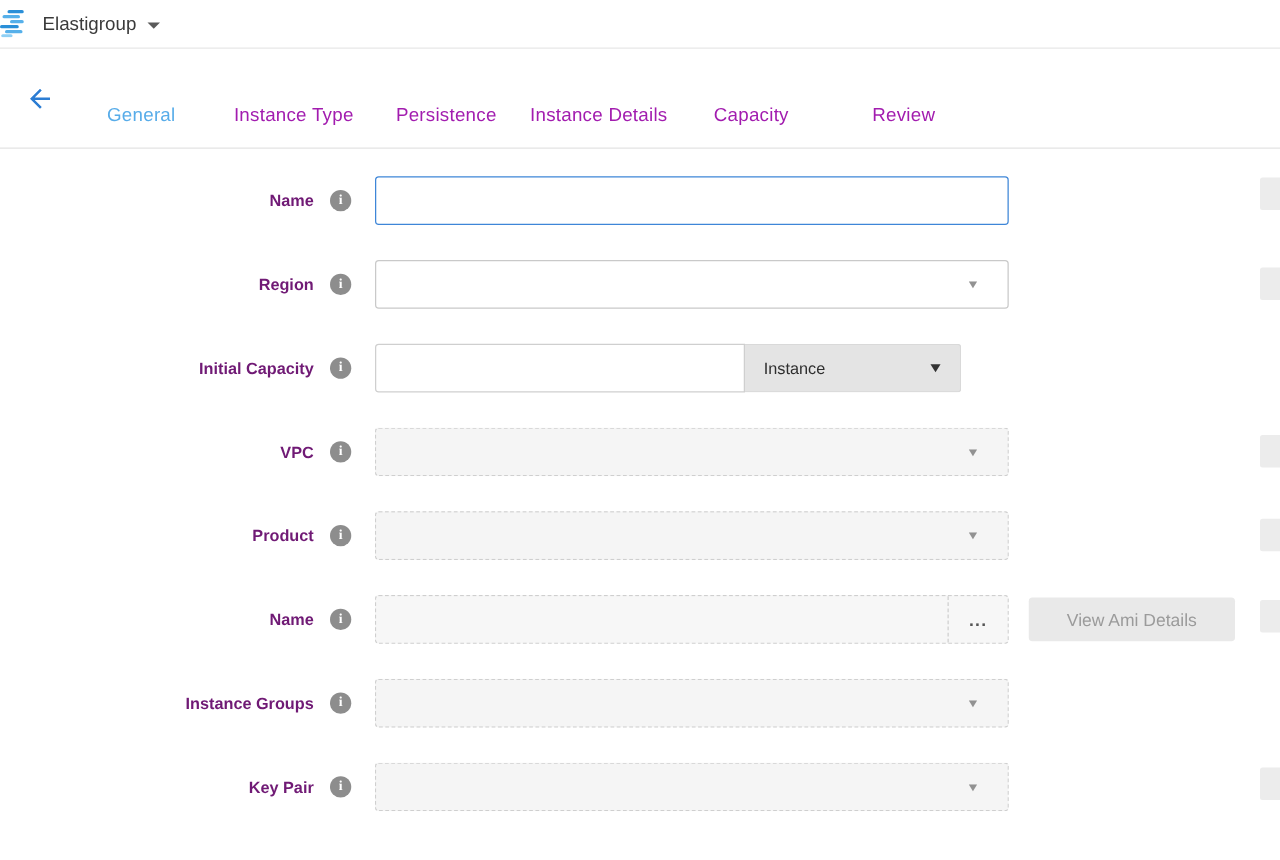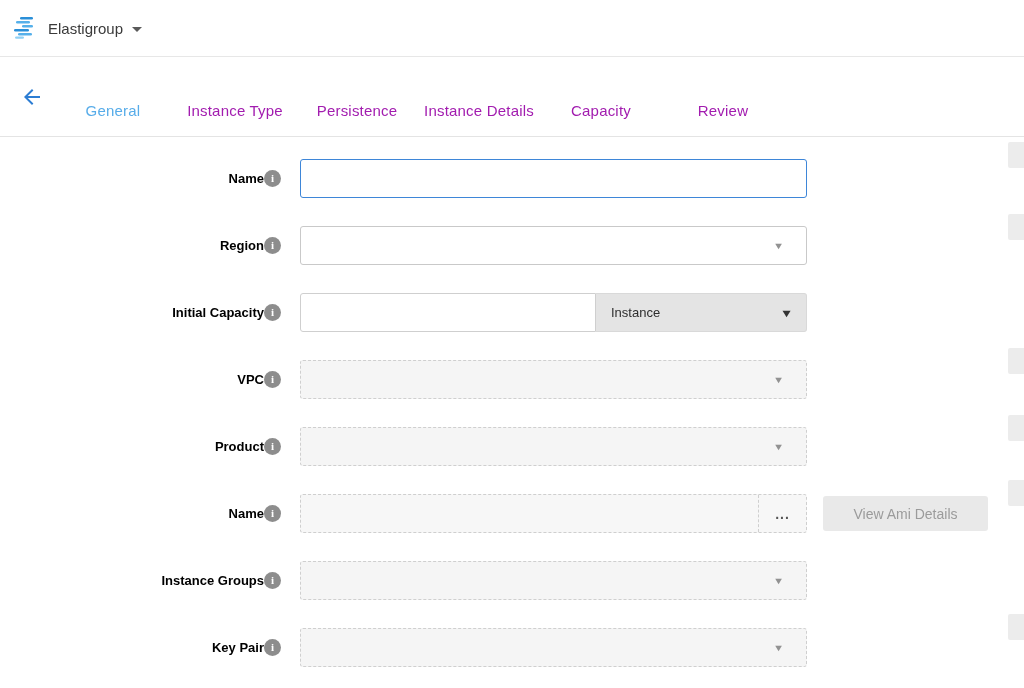--- a/index.html
+++ b/index.html
@@ -3,22 +3,22 @@
 <meta charset="utf-8">
 <style>
   html,body{margin:0;padding:0;background:#fff;}
   .page{
     width:1024px;height:688px;position:relative;overflow:hidden;
     background:#fff;font-family:"Liberation Sans","DejaVu Sans",sans-serif;
     color:#3c3c3c;
   }
   
   .app-header{
-    height:57px;border-bottom:1px solid #e7e7e7;
-    display:flex;align-items:center;padding-left:14px;box-sizing:border-box;
+    height:39px;border-bottom:1px solid #e7e7e7;
+    display:flex;align-items:center;box-sizing:border-box;
   }
   .logo{width:24px;height:22px;margin-right:10px;flex:none;}
   .app-title{font-size:15px;color:#3a3a3a;}
   .hdr-caret{
     width:0;height:0;margin-left:9px;margin-top:2px;
     border-left:5px solid transparent;border-right:5px solid transparent;
     border-top:5px solid #5a5a5a;
   }
   
   .tabbar{
@@ -32,21 +32,21 @@
     cursor:pointer;letter-spacing:.2px;white-space:nowrap;
   }
   .tab.active{color:#57ace9;}
   
   .form{padding-top:22px;}
   .row{display:flex;align-items:center;margin-bottom:28px;height:39px;}
   .label-col{
     width:300px;display:flex;align-items:center;justify-content:flex-end;
     padding-right:19px;box-sizing:border-box;flex:none;
   }
-  .field-label{font-size:13px;font-weight:bold;color:#000000;white-space:nowrap;}
+  .field-label{font-size:13px;font-weight:bold;color:#701a75;margin-right:13px;white-space:nowrap;}
   .info-icon{
     width:17px;height:17px;border-radius:50%;background:#8d8d8d;color:#fff;
     font-size:11px;font-weight:bold;line-height:17px;text-align:center;
     font-family:"Liberation Serif","DejaVu Serif",serif;flex:none;cursor:pointer;
   }
   .input-col{width:507px;position:relative;flex:none;}
   .text-input{
     width:100%;height:39px;box-sizing:border-box;border:1px solid #c9c9c9;
     border-radius:3px;padding:0 10px;font-size:14px;outline:none;background:#fff;
     font-family:inherit;
@@ -62,21 +62,21 @@
     font-size:9px;color:#929292;line-height:1;
   }
   
   .ic-wrap{display:flex;width:507px;height:39px;}
   .ic-input{
     width:296px;height:39px;box-sizing:border-box;border:1px solid #cfcfcf;
     border-radius:3px 0 0 3px;padding:0 10px;font-size:14px;outline:none;
     background:#fff;font-family:inherit;
   }
   .ic-unit{
-    width:211px;height:39px;box-sizing:border-box;background:#e4e4e4;
+    width:173px;height:39px;box-sizing:border-box;background:#e4e4e4;
     border:1px solid #d9d9d9;border-left:none;border-radius:0 3px 3px 0;
     display:flex;align-items:center;padding-left:15px;font-size:13px;color:#2e2e2e;
     position:relative;cursor:pointer;
   }
   .ic-unit .caret{right:14px;color:#333;font-size:11px;}
   
   .image-box{
     display:flex;width:507px;height:39px;box-sizing:border-box;
     border:1px dashed #cfcfcf;border-radius:3px;background:#f7f7f7;
   }

